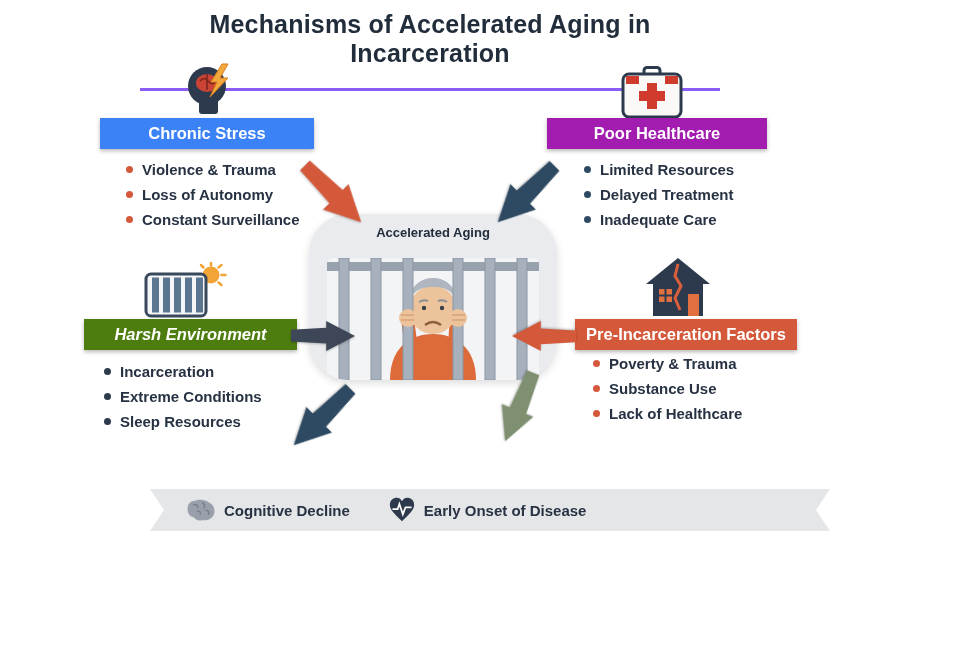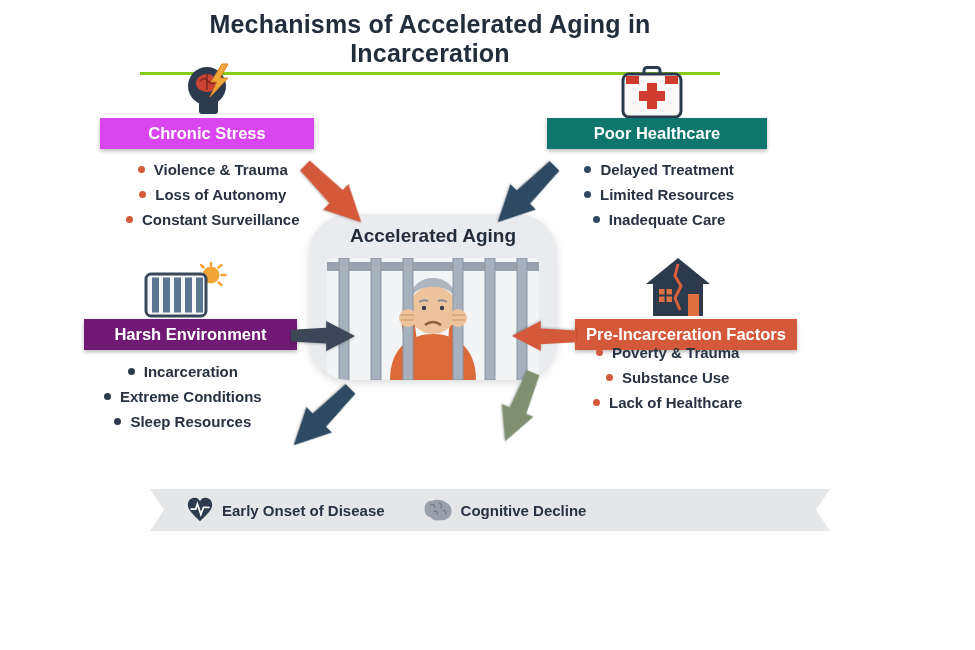--- a/index.html
+++ b/index.html
@@ -4,60 +4,60 @@
 <style>
   html,body{margin:0;padding:0;background:#ffffff;}
   .stage{
     position:relative;width:975px;height:650px;background:#ffffff;
     font-family:"Liberation Sans",sans-serif;overflow:hidden;
   }
   
   .title{
     position:absolute;left:140px;top:10px;width:580px;text-align:center;
     font-size:25px;font-weight:bold;color:#222d3c;letter-spacing:.2px;
-    padding-bottom:4px;border-bottom:3px solid #84cc16;margin:0;
+    padding-bottom:20px;border-bottom:3px solid #8b5cf6;margin:0;
   }
   
   .banner{
     position:absolute;height:31px;line-height:31px;text-align:center;
     color:#ffffff;font-weight:bold;font-size:16.5px;
     box-shadow:0 2px 4px rgba(0,0,0,.28);
   }
   .bn-tl{left:100px;top:118px;width:214px;}
   .bn-tr{left:547px;top:118px;width:220px;}
   .bn-bl{left:84px;top:319px;width:213px;}
   .bn-br{left:575px;top:319px;width:222px;}
   
   .bullets{position:absolute;list-style:none;margin:0;padding:0;}
   .bullets li{display:flex;align-items:center;gap:9px;height:25px;
-    font-size:15px;font-weight:bold;color:#273243;justify-content:center;}
+    font-size:15px;font-weight:bold;color:#273243;}
   .dot{width:7px;height:7px;border-radius:50%;flex:0 0 auto;}
   .dot-orange{background:#d4593a;}
   .dot-navy{background:#2e4a62;}
   .dot-slate{background:#2d3a4d;}
   .bl-tl{left:126px;top:157px;}
   .bl-tr{left:584px;top:157px;}
   .bl-bl{left:104px;top:359px;}
-  .bl-br{left:593px;top:340px;}
+  .bl-br{left:593px;top:351px;}
   
   .qicon{position:absolute;}
   .icon-stress{left:180px;top:62px;width:58px;height:56px;}
   .icon-aid{left:620px;top:66px;width:64px;height:54px;}
   .icon-prison{left:144px;top:262px;width:84px;height:56px;}
   .icon-house{left:644px;top:256px;width:68px;height:62px;}
   .qicon svg{display:block;width:100%;height:100%;}
   
   .center-box{
     position:absolute;left:309px;top:214px;width:248px;height:166px;
     background:#e9ebee;border-radius:40px;overflow:hidden;
     box-shadow:0 3px 9px rgba(0,0,0,.14);
   }
   .center-label{
     position:absolute;top:11px;left:0;width:100%;text-align:center;
-    font-size:19px;font-weight:bold;color:#232d3c;
+    font-size:13px;font-weight:bold;color:#232d3c;
   }
   .center-art{position:absolute;left:18px;top:44px;width:212px;height:122px;}
   .center-art svg{display:block;width:100%;height:100%;}
   
   .arrow{position:absolute;}
   .arrow svg{display:block;width:100%;height:100%;filter:drop-shadow(0 1px 1px rgba(0,0,0,.25));}
   .ar-tl{left:293px;top:176px;width:80px;height:36px;transform:rotate(45deg);}
   .ar-tr{left:486px;top:176px;width:80px;height:36px;transform:rotate(135deg);}
   .ar-ml{left:291px;top:321px;width:64px;height:30px;}
   .ar-mr{left:512px;top:321px;width:64px;height:30px;transform:rotate(180deg);}
@@ -83,21 +83,21 @@
 
   <div class="qicon icon-stress">
     <svg viewBox="0 0 58 56">
       <circle cx="27" cy="24" r="19" fill="#2d3a4d"></circle>
       <rect x="19" y="36" width="19" height="16" rx="3" fill="#2d3a4d"></rect>
       <ellipse cx="27" cy="21" rx="11" ry="9" fill="#c94435"></ellipse>
       <path d="M20,19 q4,-5 8,0 q4,5 8,0 M27,12 v16" stroke="#7e241d" stroke-width="1.5" fill="none"></path>
       <polygon points="42,2 31,20 37,20 30,35 48,16 40,16 48,2" fill="#f2a93b" stroke="#d97f1f" stroke-width="1"></polygon>
     </svg>
   </div>
-  <div class="banner bn-tl" style="background-color: #d946ef;">Chronic Stress</div>
+  <div class="banner bn-tl" style="background-color: #3b82f6;">Chronic Stress</div>
   <ul class="bullets bl-tl">
     <li>
         <span class="dot dot-orange"></span>
         <span>Violence &amp; Trauma</span>
       </li>
     <li>
         <span class="dot dot-orange"></span>
         <span>Loss of Autonomy</span>
       </li>
     <li>
@@ -109,29 +109,29 @@
   <div class="qicon icon-aid">
     <svg viewBox="0 0 64 54">
       <rect x="24" y="1.5" width="16" height="9" rx="3" fill="none" stroke="#2d3a4d" stroke-width="3"></rect>
       <rect x="3" y="8" width="58" height="43" rx="6" fill="#faf9f7" stroke="#2d3a4d" stroke-width="3"></rect>
       <rect x="6" y="10" width="13" height="8" fill="#cf3b2c"></rect>
       <rect x="45" y="10" width="13" height="8" fill="#cf3b2c"></rect>
       <rect x="27" y="17" width="10" height="26" fill="#cf3b2c"></rect>
       <rect x="19" y="25" width="26" height="10" fill="#cf3b2c"></rect>
     </svg>
   </div>
-  <div class="banner bn-tr" style="background-color: #0f766e;">Poor Healthcare</div>
+  <div class="banner bn-tr" style="background-color: #a21caf;">Poor Healthcare</div>
   <ul class="bullets bl-tr">
+    <li>
+        <span class="dot dot-navy"></span>
+        <span>Limited Resources</span>
+      </li>
     <li>
         <span class="dot dot-navy"></span>
         <span>Delayed Treatment</span>
-      </li>
-    <li>
-        <span class="dot dot-navy"></span>
-        <span>Limited Resources</span>
       </li>
     <li>
         <span class="dot dot-navy"></span>
         <span>Inadequate Care</span>
       </li>
   </ul>
 
   <div class="qicon icon-prison">
     <svg viewBox="0 0 84 56">
       <g stroke="#f2a437" stroke-width="2.5" stroke-linecap="round">
@@ -143,21 +143,21 @@
       </g>
       <circle cx="67" cy="13" r="8.5" fill="#f2a437"></circle>
       <rect x="2" y="12" width="60" height="42" rx="5" fill="#f4f6f8" stroke="#39495c" stroke-width="3"></rect>
       <rect x="8" y="15.5" width="7" height="35" fill="#5b7690"></rect>
       <rect x="19" y="15.5" width="7" height="35" fill="#5b7690"></rect>
       <rect x="30" y="15.5" width="7" height="35" fill="#5b7690"></rect>
       <rect x="41" y="15.5" width="7" height="35" fill="#5b7690"></rect>
       <rect x="52" y="15.5" width="7" height="35" fill="#5b7690"></rect>
     </svg>
   </div>
-  <div class="banner bn-bl" style="background-color: #701a75;">Harsh Environment</div>
+  <div class="banner bn-bl" style="background-color: #4d7c0f; font-style: italic;">Harsh Environment</div>
   <ul class="bullets bl-bl">
     <li>
         <span class="dot dot-slate"></span>
         <span>Incarceration</span>
       </li>
     <li>
         <span class="dot dot-slate"></span>
         <span>Extreme Conditions</span>
       </li>
     <li>
@@ -252,28 +252,28 @@
       </svg>
   </div>
   <div class="arrow ar-br">
     <svg viewBox="0 0 100 44" preserveAspectRatio="none">
         <polygon points="0,13 55,10 55,0 100,22 55,44 55,33 0,30" fill="#7e9070"></polygon>
       </svg>
   </div>
 
   <div class="ribbon">
     <div class="outcome">
+      <svg class="oicon" width="30" height="25" viewBox="0 0 34 28">
+        <path d="M10,3 C5,3 2,7 2,11 C1,16 4,21 9,22 C11,25 15,26 18,25 C24,26 31,23 32,17 C33,12 31,7 26,5 C22,1 14,1 10,3 Z" fill="#9aa0ab"></path>
+        <path d="M8,8 C11,6 14,8 13,11 M18,5 C21,6 22,9 20,12 M12,15 C15,14 17,16 16,19 M22,14 C25,13 27,16 25,19" stroke="#767d89" stroke-width="1.5" fill="none"></path>
+      </svg>
+      <span>Cognitive Decline</span>
+    </div>
+    <div class="outcome">
       <svg class="oicon" width="28" height="26" viewBox="0 0 32 30">
         <path d="M16 28 C8 20 2 15 2 9 C2 4 6 1 10 1 C13 1 15 3 16 5 C17 3 19 1 22 1 C26 1 30 4 30 9 C30 15 24 20 16 28 Z" fill="#2d3a4d"></path>
         <polyline points="5,14 11,14 13,8 17,20 20,12 27,12" stroke="#ffffff" stroke-width="2" fill="none"></polyline>
       </svg>
       <span>Early Onset of Disease</span>
     </div>
-    <div class="outcome">
-      <svg class="oicon" width="30" height="25" viewBox="0 0 34 28">
-        <path d="M10,3 C5,3 2,7 2,11 C1,16 4,21 9,22 C11,25 15,26 18,25 C24,26 31,23 32,17 C33,12 31,7 26,5 C22,1 14,1 10,3 Z" fill="#9aa0ab"></path>
-        <path d="M8,8 C11,6 14,8 13,11 M18,5 C21,6 22,9 20,12 M12,15 C15,14 17,16 16,19 M22,14 C25,13 27,16 25,19" stroke="#767d89" stroke-width="1.5" fill="none"></path>
-      </svg>
-      <span>Cognitive Decline</span>
-    </div>
   </div>
 
 </div>
 
 </body></html>

